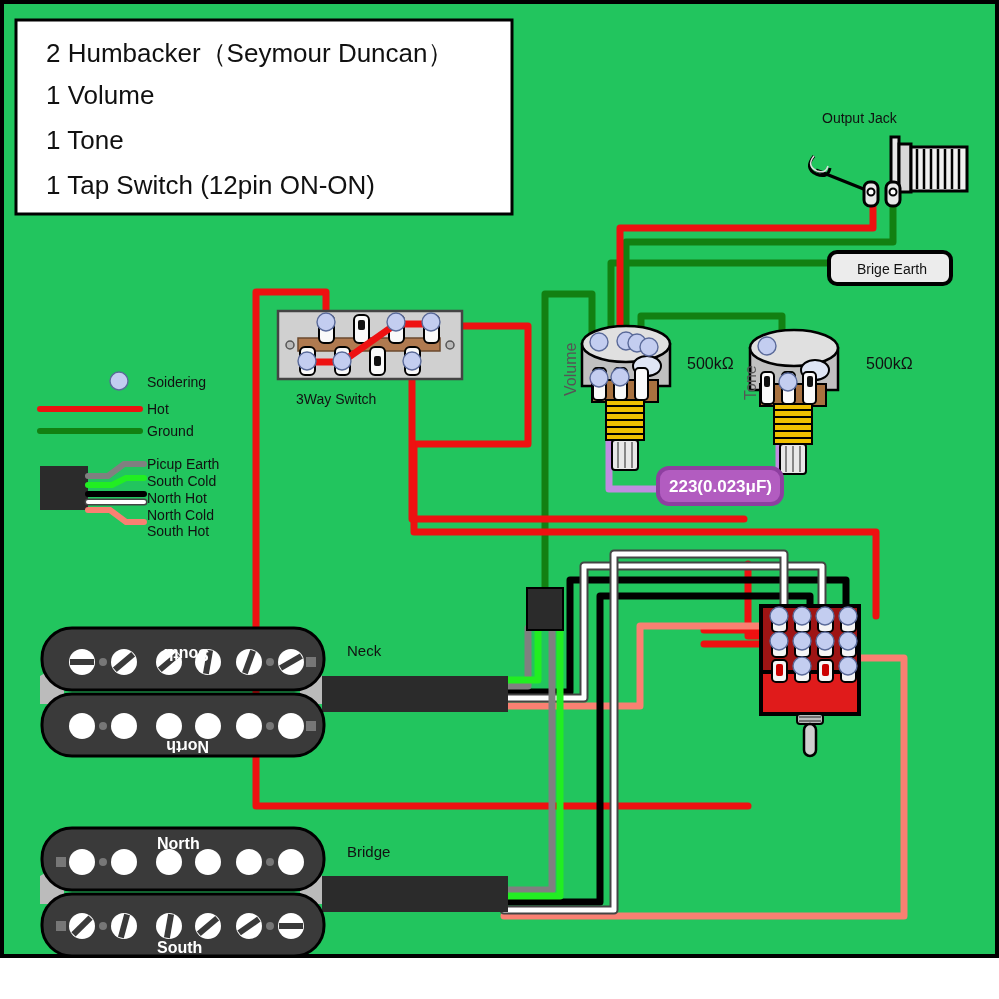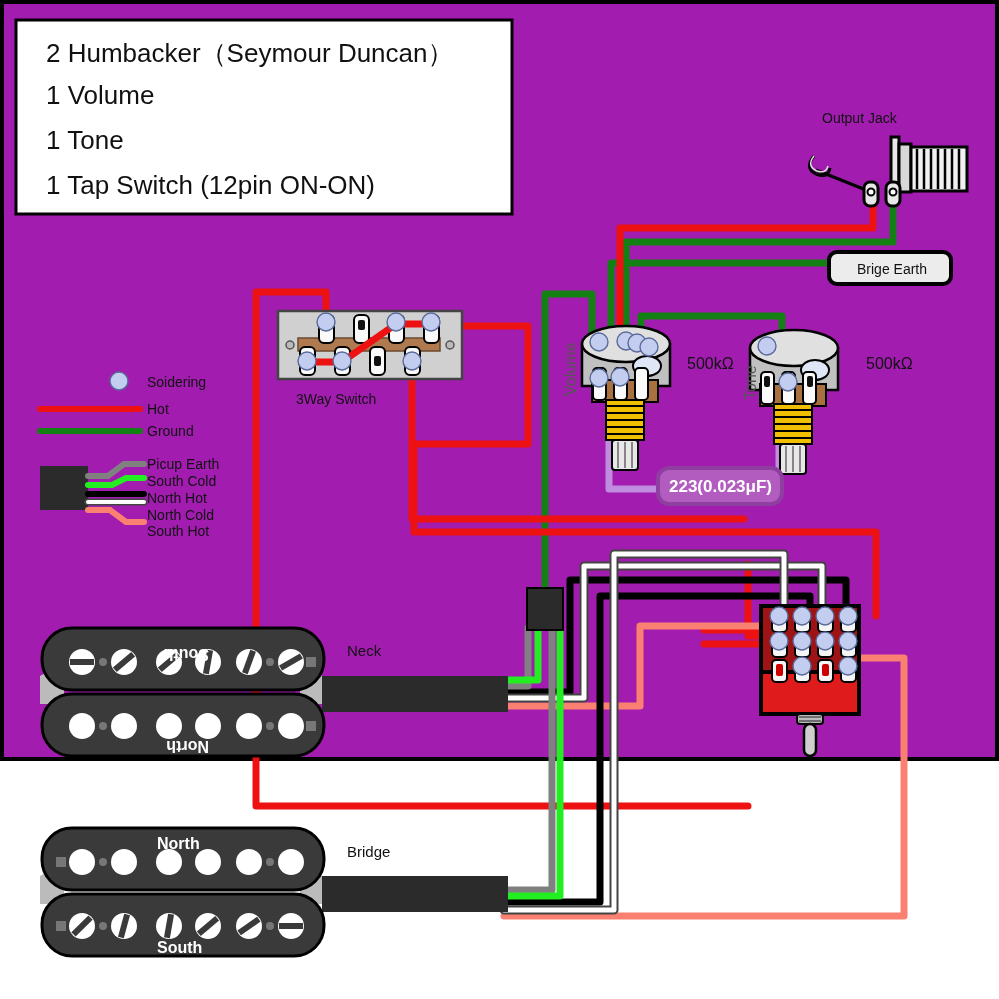--- a/index.html
+++ b/index.html
@@ -1,17 +1,17 @@
 <!DOCTYPE html>
 <html><head>
 <meta charset="utf-8">
 <style>
   html,body{margin:0;padding:0;background:#fff;}
   body{width:999px;height:999px;overflow:hidden;font-family:"Liberation Sans",sans-serif;}
-  #stage{position:relative;width:999px;height:761px;background:#a21caf;box-sizing:border-box;border:4px solid #000;}
+  #stage{position:relative;width:999px;height:958px;background:#22c55e;box-sizing:border-box;border:4px solid #000;}
   svg{display:block;}
 </style>
 </head>
 <body>
 
 <div id="stage">
 
 <svg width="991" height="991" viewBox="0 0 991 991" xmlns="http://www.w3.org/2000/svg">
   <defs>
     <g id="solderdot">

